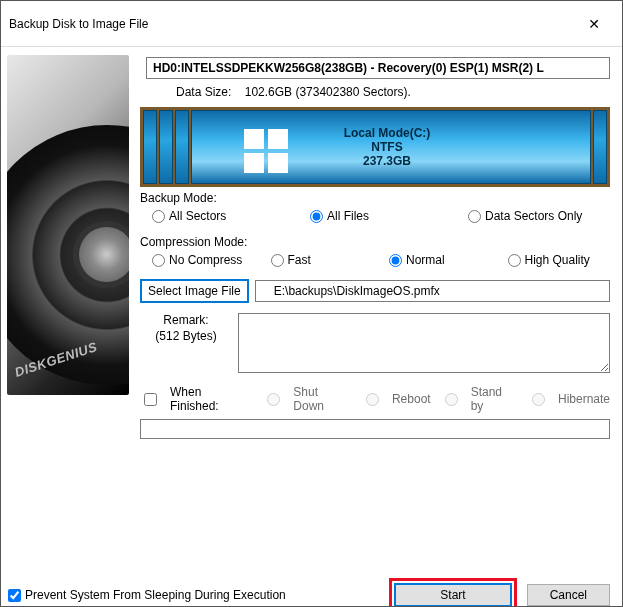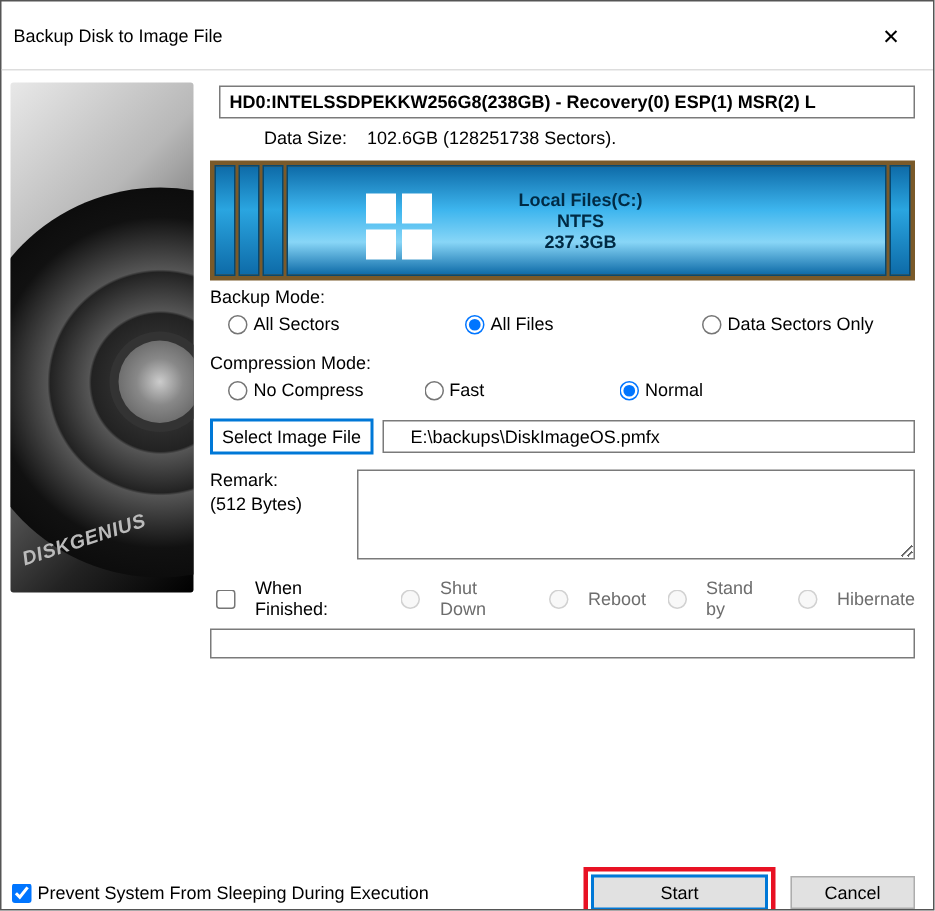--- a/index.html
+++ b/index.html
@@ -29,21 +29,21 @@
 .group-label { margin-bottom:4px; }
 .radio-row { display:flex; gap:16px; margin-bottom:12px; padding-left:12px; }
 .radio-row label { display:flex; align-items:center; gap:4px; cursor:pointer; }
 .radio-row.r3 label { width:33%; }
 .radio-row.r4 label { width:25%; }
 input[type=radio]{ width:13px; height:13px; }
 .sel-img-row { display:flex; align-items:center; gap:6px; margin-bottom:10px; }
 .sel-img-btn { border:2px solid #0078d7; background:#fff; padding:3px 6px; color:#000; cursor:pointer; }
 .path-field { flex:1; border:1px solid #7a7a7a; padding:3px 18px; }
 .remark-row { display:flex; gap:6px; margin-bottom:12px; }
-.remark-label { width:92px; text-align:left; line-height:1.3; }
+.remark-label { width:92px; text-align:center; line-height:1.3; }
 .remark-box { flex:1; height:60px; border:1px solid #7a7a7a; background:#fff; }
 .finish-row { display:flex; align-items:center; gap:14px; margin-bottom:6px; padding-left:4px; }
 .finish-row label { display:flex; align-items:center; gap:13px; color:#6d6d6d; }
 .finish-row label.cb { color:#000; }
 .progress { height:20px; border:1px solid #7a7a7a; margin-bottom:10px; }
 .footer { position:absolute; bottom:10px; left:-128px; right:12px; display:flex; align-items:center; }
 .footer .chk { display:flex; align-items:center; gap:4px; }
 .footer .spacer { flex:1; }
 .start-wrap { border:3px solid #e81123; padding:2px; margin-right:10px; }
 .start-btn { background:#e1e1e1; border:2px solid #0078d7; padding:3px 44px; cursor:pointer; }
@@ -66,35 +66,35 @@
   </div>
 
   <div class="main">
 
     <div class="row">
       <div class="disk-name">HD0:INTELSSDPEKKW256G8(238GB) - Recovery(0) ESP(1) MSR(2) L</div>
     </div>
 
     <div class="datasize">
       <span>Data Size:</span>&nbsp;&nbsp;&nbsp;
-      <span>102.6GB (128251738 Sectors).</span>
+      <span>102.6GB (373402380 Sectors).</span>
     </div>
 
     <div class="partition-bar">
       <div class="pseg small"></div>
       <div class="pseg small"></div>
       <div class="pseg small"></div>
       <div class="pseg main">
         <div class="winlogo">
             <span class="q1"></span>
             <span class="q2"></span>
             <span class="q3"></span>
             <span class="q4"></span>
           </div>
-        <div>Local Files(C:)</div>
+        <div>Local Mode(C:)</div>
         <div>NTFS</div>
         <div>237.3GB</div>
       </div>
       <div class="pseg small"></div>
     </div>
 
 
     <div class="group-label">Backup Mode:</div>
     <div class="radio-row r3">
       <label>
@@ -117,20 +117,24 @@
           <input type="radio" name="cm" style="">
           <span>No Compress</span>
         </label>
       <label>
           <input type="radio" name="cm" style="">
           <span>Fast</span>
         </label>
       <label>
           <input type="radio" name="cm" checked="" style="">
           <span>Normal</span>
+        </label>
+      <label>
+          <input type="radio" name="cm" style="">
+          <span>High Quality</span>
         </label>
     </div>
 
     <div class="sel-img-row">
       <button class="sel-img-btn">Select Image File</button>
       <div class="path-field">E:\backups\DiskImageOS.pmfx</div>
     </div>
 
     <div class="remark-row">
       <div class="remark-label">

